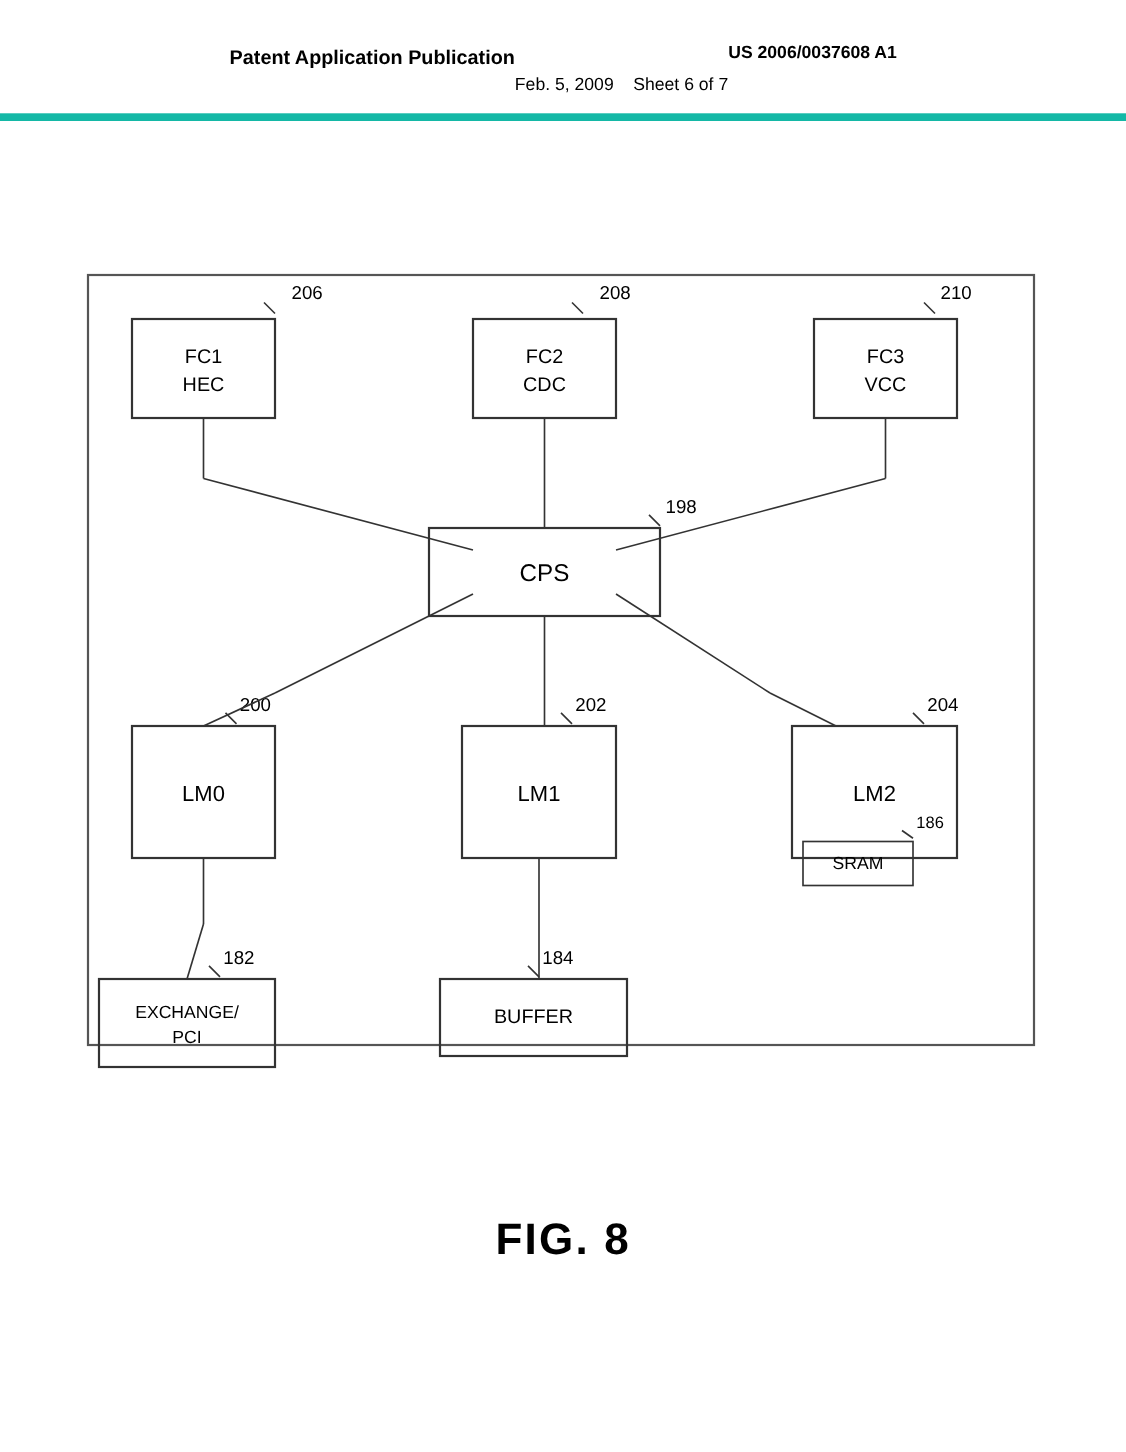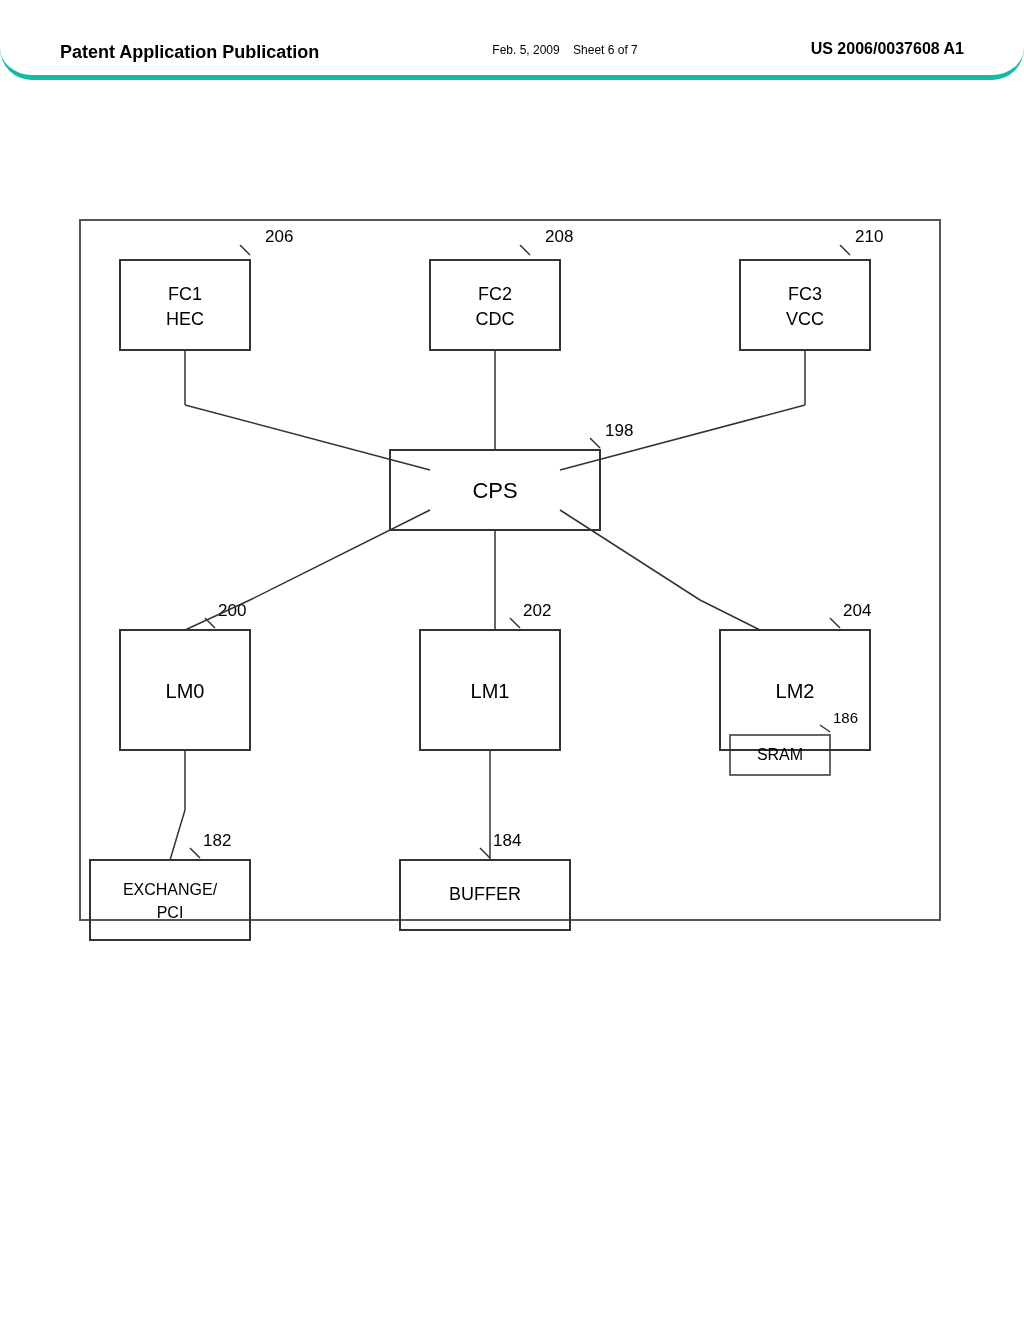--- a/index.html
+++ b/index.html
@@ -7,38 +7,38 @@
       width: 1024px;
       height: 1320px;
       background: #ffffff;
       font-family: Arial, sans-serif;
       position: relative;
       overflow: hidden;
     }
 
     .header {
       display: flex;
-      justify-content: space-between;
+      justify-content: center;
       align-items: flex-start;
       padding: 40px 60px 0 60px;
-      border-bottom: 5px solid #14b8a6;
+      border-bottom: 7px solid #14b8a6;
       padding-bottom: 10px;
-      border-radius: 32px;
     }
 
     .header-left {
       font-weight: bold;
       font-size: 18px;
       line-height: 1.4;
     }
 
     .header-center {
-      font-size: 12px;
+      font-size: 16px;
       text-align: center;
       line-height: 1.8;
+      margin-top: 24px;
     }
 
     .header-right {
       font-size: 16px;
       font-weight: bold;
       text-align: right;
     }
 
     .diagram-area {
       position: relative;
@@ -162,13 +162,14 @@
     <line x1="480" y1="768" x2="490" y2="778" stroke="#333" stroke-width="1.5"></line>
     <text x="493" y="766" text-anchor="start" font-family="Arial" font-size="17">184</text>
 
     <line x1="185" y1="670" x2="185" y2="730" stroke="#333" stroke-width="1.5"></line>
     <line x1="185" y1="730" x2="170" y2="780" stroke="#333" stroke-width="1.5"></line>
 
     <line x1="490" y1="670" x2="490" y2="780" stroke="#333" stroke-width="1.5"></line>
 
   </svg>
 
+  <div class="figure-label">FIG. 8</div>
 </div>
 
 </body></html>

